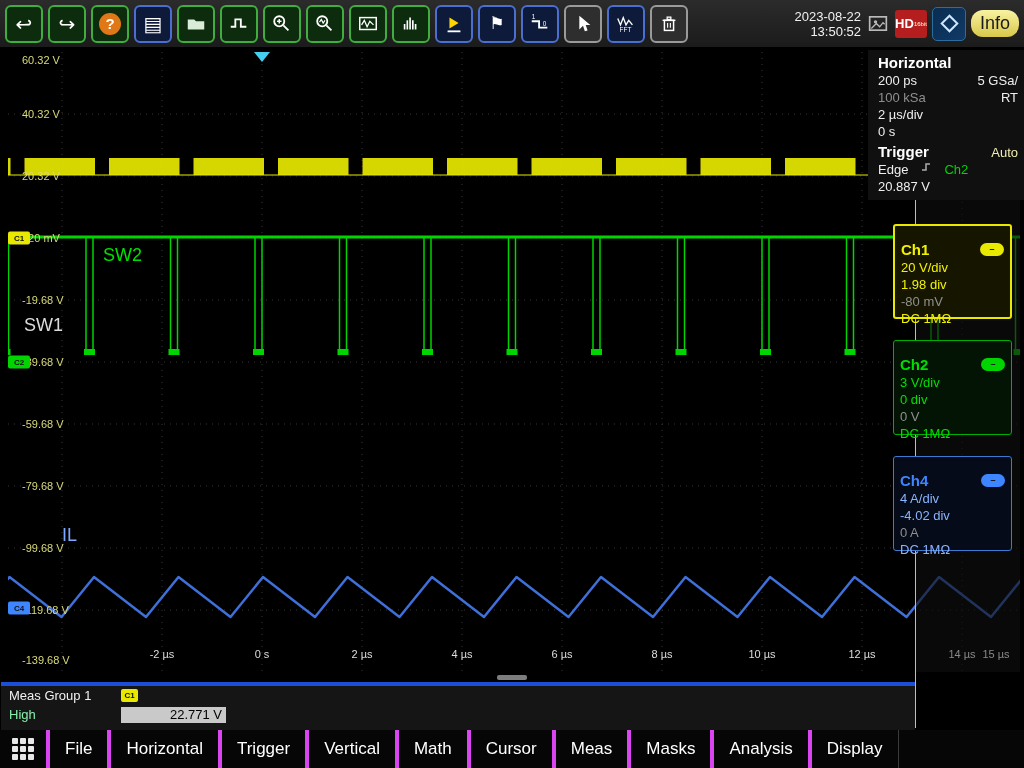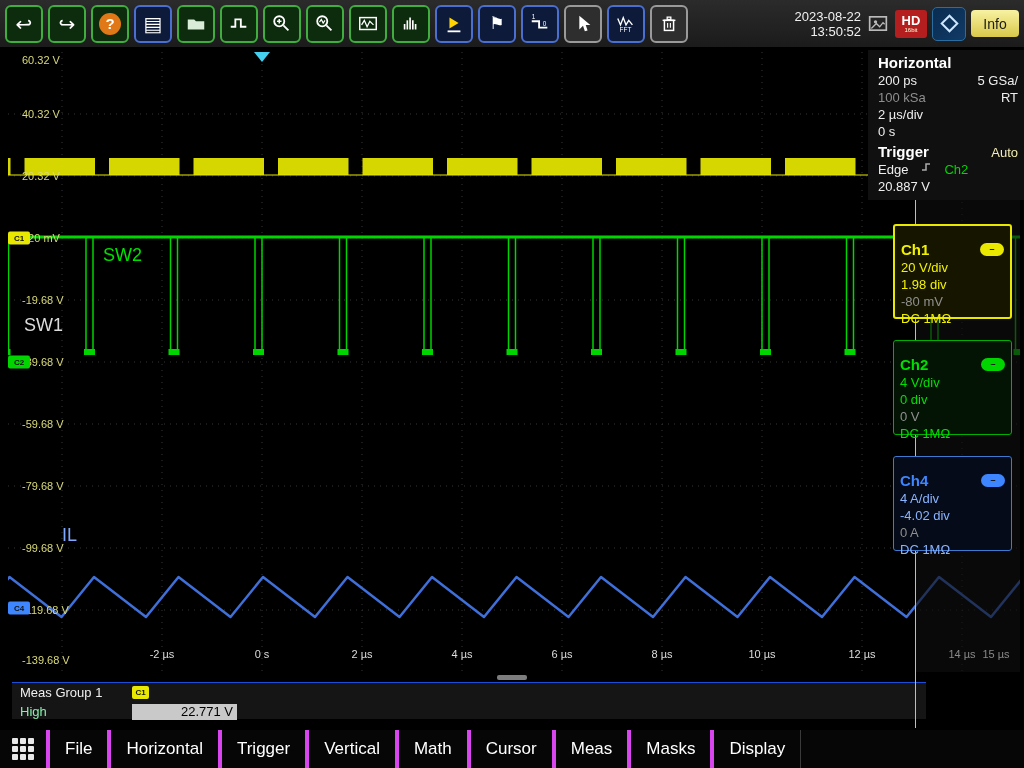--- a/index.html
+++ b/index.html
@@ -15,28 +15,28 @@
     align-items:center;justify-content:center;flex:0 0 auto;cursor:pointer}
   .tile.g{background:#0d2b0d;border:2px solid #3fae3f}
   .tile.b{background:#0d1a3a;border:2px solid #4a6fd0}
   .tile.n{background:#2e2e2e;border:2px solid #9a9a9a}
   .glyph{font-family:"DejaVu Sans",sans-serif;font-size:20px;color:#fff;line-height:1}
   .qmark{width:22px;height:22px;border-radius:50%;background:#e07818;color:#fff;
     font-weight:bold;font-size:15px;display:flex;align-items:center;justify-content:center}
   #clock{margin-left:auto;text-align:right;font-size:13px;line-height:15px;color:#f0f0f0}
   #shot{width:24px;height:22px;display:flex;align-items:center;justify-content:center}
   #hd-badge{width:32px;height:28px;background:#b51e1e;border-radius:3px;display:flex;
-    flex-direction:column;align-items:center;justify-content:center;line-height:1}
+    flex-direction:row;align-items:center;justify-content:center;line-height:1}
   #hd-badge .hd{font-size:13px;font-weight:bold;color:#fff}
   #hd-badge .hdsub{font-size:6px;color:#ffd}
   #rs-logo{width:34px;height:34px;border-radius:5px;background:linear-gradient(135deg,#0a2c50,#103a66);
     border:1px solid #2a6da0;display:flex;align-items:center;justify-content:center}
   #rs-logo .dia{width:13px;height:13px;border:2px solid #cfe6ff;transform:rotate(45deg)}
-  #info-btn{width:48px;height:27px;border:none;border-radius:4px;cursor:pointer;
-    background:linear-gradient(#f8f2a2,#d9c84a);color:#1a1a1a;font-size:14px;
+  #info-btn{width:48px;height:27px;border:none;border-radius:12px;cursor:pointer;
+    background:linear-gradient(#f8f2a2,#d9c84a);color:#1a1a1a;font-size:18px;
     font-family:"Liberation Sans",sans-serif}
 
   
   #plot{position:absolute;left:8px;top:52px;width:1012px;height:620px;background:#000}
   #wave-svg{position:absolute;left:0;top:0}
   .ylab{position:absolute;left:14px;font-size:11px;color:#d9d97a;transform:translateY(-50%);white-space:nowrap}
   .xlab{position:absolute;top:596px;font-size:11px;color:#ddd;transform:translateX(-50%);white-space:nowrap}
   .xlab.dimlab{color:#8a8a8a}
   .cmark{position:absolute;left:0;width:22px;height:13px;border-radius:2px;font-size:8px;
     font-weight:bold;color:#111;display:flex;align-items:center;justify-content:center;
@@ -71,22 +71,22 @@
   #ch4-box{top:456px;background:#050b18;border:1px solid #3d7ad0;color:#8ab4ff}
   .chhead{display:flex;justify-content:space-between;align-items:center;font-weight:bold;font-size:15px;line-height:19px}
   #ch4-box .chhead{color:#3d86ff}
   .minbtn{width:24px;height:13px;border-radius:7px;display:flex;align-items:center;
     justify-content:center;font-size:9px;color:#111;font-weight:bold}
   #ch1-box .minbtn{background:#e8e800}
   #ch2-box .minbtn{background:#00d500}
   #ch4-box .minbtn{background:#3d86ff}
 
   
-  #meas{position:absolute;left:12px;top:682px;width:914px;height:37px;background:#151515;
-    border-top:1px solid #1d4ed8;font-size:13px;z-index:2}
+  #meas{position:absolute;left:1px;top:682px;width:914px;height:48px;background:#151515;
+    border-top:4px solid #1d4ed8;font-size:13px;z-index:2}
   #meas .mrow1{position:absolute;left:8px;top:2px;color:#f0f0f0}
   #meas-badge{position:absolute;left:120px;top:3px;width:17px;height:13px;background:#e8e800;
     border-radius:2px;color:#111;font-size:8px;font-weight:bold;display:flex;align-items:center;justify-content:center}
   #meas .mrow2{position:absolute;left:8px;top:21px;color:#86efac}
   #meas-value{position:absolute;left:120px;top:21px;width:105px;height:16px;background:#c9c9c9;
     color:#000;text-align:right;padding-right:4px;font-size:13px;line-height:16px}
 
   
   #menubar{position:absolute;left:0;top:730px;width:1024px;height:38px;background:#060606;
     display:flex;align-items:stretch;font-size:17px;color:#fff}
@@ -375,21 +375,21 @@
     <div>20 V/div</div>
     <div>1.98 div</div>
     <div class="graytxt">-80 mV</div>
     <div>DC 1MΩ</div>
   </div>
   <div class="chbox" id="ch2-box">
     <div class="chhead">
       <span>Ch2</span>
       <span class="minbtn">–</span>
     </div>
-    <div>4 V/div</div>
+    <div>3 V/div</div>
     <div>0 div</div>
     <div class="graytxt">0 V</div>
     <div>DC 1MΩ</div>
   </div>
   <div class="chbox" id="ch4-box">
     <div class="chhead">
       <span>Ch4</span>
       <span class="minbtn">–</span>
     </div>
     <div>4 A/div</div>
@@ -420,16 +420,17 @@
       </div>
     </div>
     <div class="mitem">File</div>
     <div class="mitem">Horizontal</div>
     <div class="mitem">Trigger</div>
     <div class="mitem">Vertical</div>
     <div class="mitem">Math</div>
     <div class="mitem">Cursor</div>
     <div class="mitem">Meas</div>
     <div class="mitem">Masks</div>
+    <div class="mitem">Analysis</div>
     <div class="mitem">Display</div>
   </nav>
 
 </div>
 
 </body></html>

